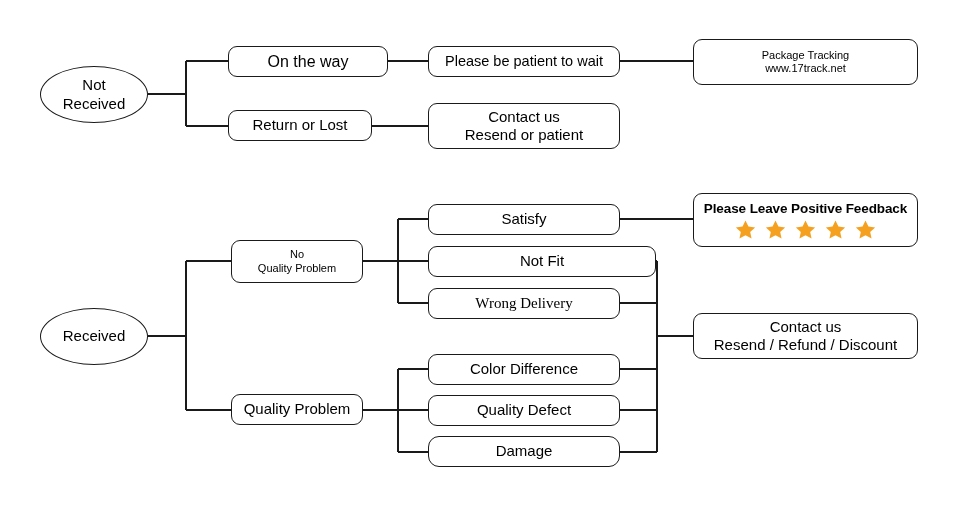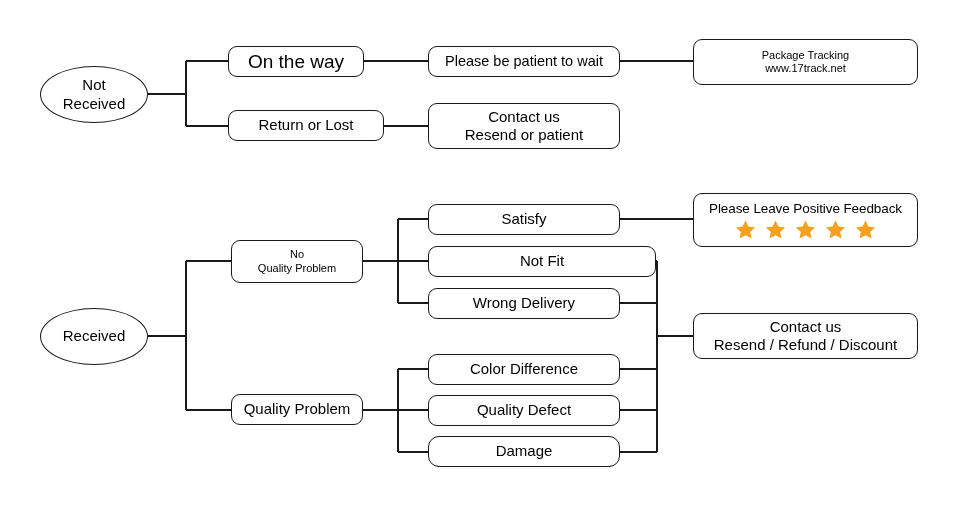--- a/index.html
+++ b/index.html
@@ -43,21 +43,21 @@
     border-radius: 9px;
   }
   .ellipse {
     border-radius: 50%;
   }
   .node .ln {
     display: block;
     white-space: nowrap;
   }
   .fb-title {
-    font-weight: normal;
+    font-weight: bold;
     letter-spacing: -0.1px;
     margin-bottom: 1px;
   }
   .stars {
     display: flex;
     flex-direction: row;
     gap: 7px;
     line-height: 1;
   }
   .stars svg { display: block; }
@@ -105,34 +105,34 @@
       <path d="M620 452 H657"></path>
       <path d="M657 336 H693"></path>
     </g>
   </svg>
 
   <div class="node ellipse" style="left:40px; top:66px; width:108px; height:57px; font-size:15px;">
     <span class="ln">Not</span>
     <span class="ln">Received</span>
   </div>
 
-  <div class="node rounded" style="left:228px; top:46px; width:136px; height:31px; font-size:19px;">
+  <div class="node rounded" style="left:228px; top:46px; width:160px; height:31px; font-size:16px;">
     <span class="ln">On the way</span>
   </div>
 
   <div class="node rounded" style="left:428px; top:46px; width:192px; height:31px; font-size:14.5px;border-radius:9px;">
     <span class="ln">Please be patient to wait</span>
   </div>
 
   <div class="node rounded" style="left:693px; top:39px; width:225px; height:46px; font-size:11px;">
     <span class="ln">Package Tracking</span>
     <span class="ln">www.17track.net</span>
   </div>
 
-  <div class="node rounded" style="left:228px; top:110px; width:156px; height:31px; font-size:15px;">
+  <div class="node rounded" style="left:228px; top:110px; width:144px; height:31px; font-size:15px;">
     <span class="ln">Return or Lost</span>
   </div>
 
   <div class="node rounded" style="left:428px; top:103px; width:192px; height:46px; font-size:15px;">
     <span class="ln">Contact us</span>
     <span class="ln">Resend or patient</span>
   </div>
 
   <div class="node ellipse" style="left:40px; top:308px; width:108px; height:57px; font-size:15px;">
     <span class="ln">Received</span>
@@ -148,21 +148,21 @@
   </div>
 
   <div class="node rounded" style="left:428px; top:204px; width:192px; height:31px; font-size:15px;text-align:center;">
     <span class="ln">Satisfy</span>
   </div>
 
   <div class="node rounded" style="left:428px; top:246px; width:228px; height:31px; font-size:15px;">
     <span class="ln">Not Fit</span>
   </div>
 
-  <div class="node rounded" style="left:428px; top:288px; width:192px; height:31px; font-size:15px;">
+  <div class="node rounded" style="left:428px; top:288px; width:192px; height:31px; font-size:15px;font-family:Liberation Serif, serif;">
     <span class="ln">Wrong Delivery</span>
   </div>
 
   <div class="node rounded" style="left:428px; top:354px; width:192px; height:31px; font-size:15px;text-align:center;">
     <span class="ln">Color Difference</span>
   </div>
 
   <div class="node rounded" style="left:428px; top:395px; width:192px; height:31px; font-size:15px;">
     <span class="ln">Quality Defect</span>
   </div>

